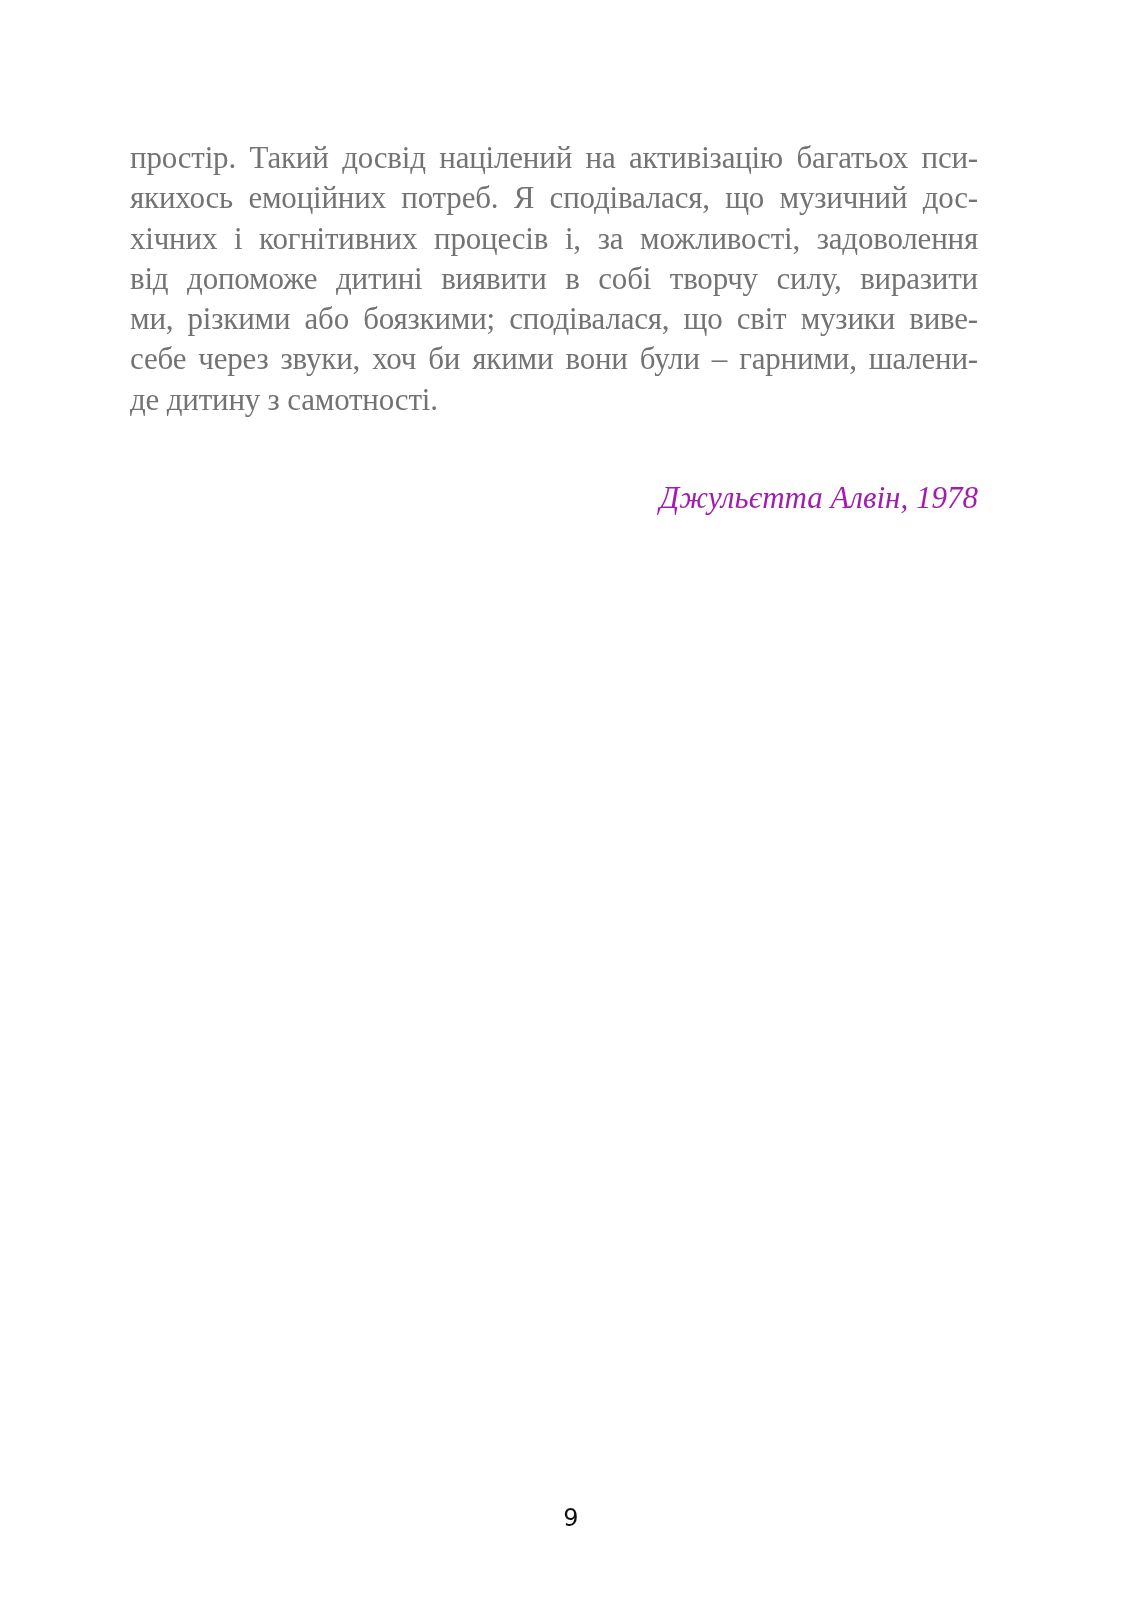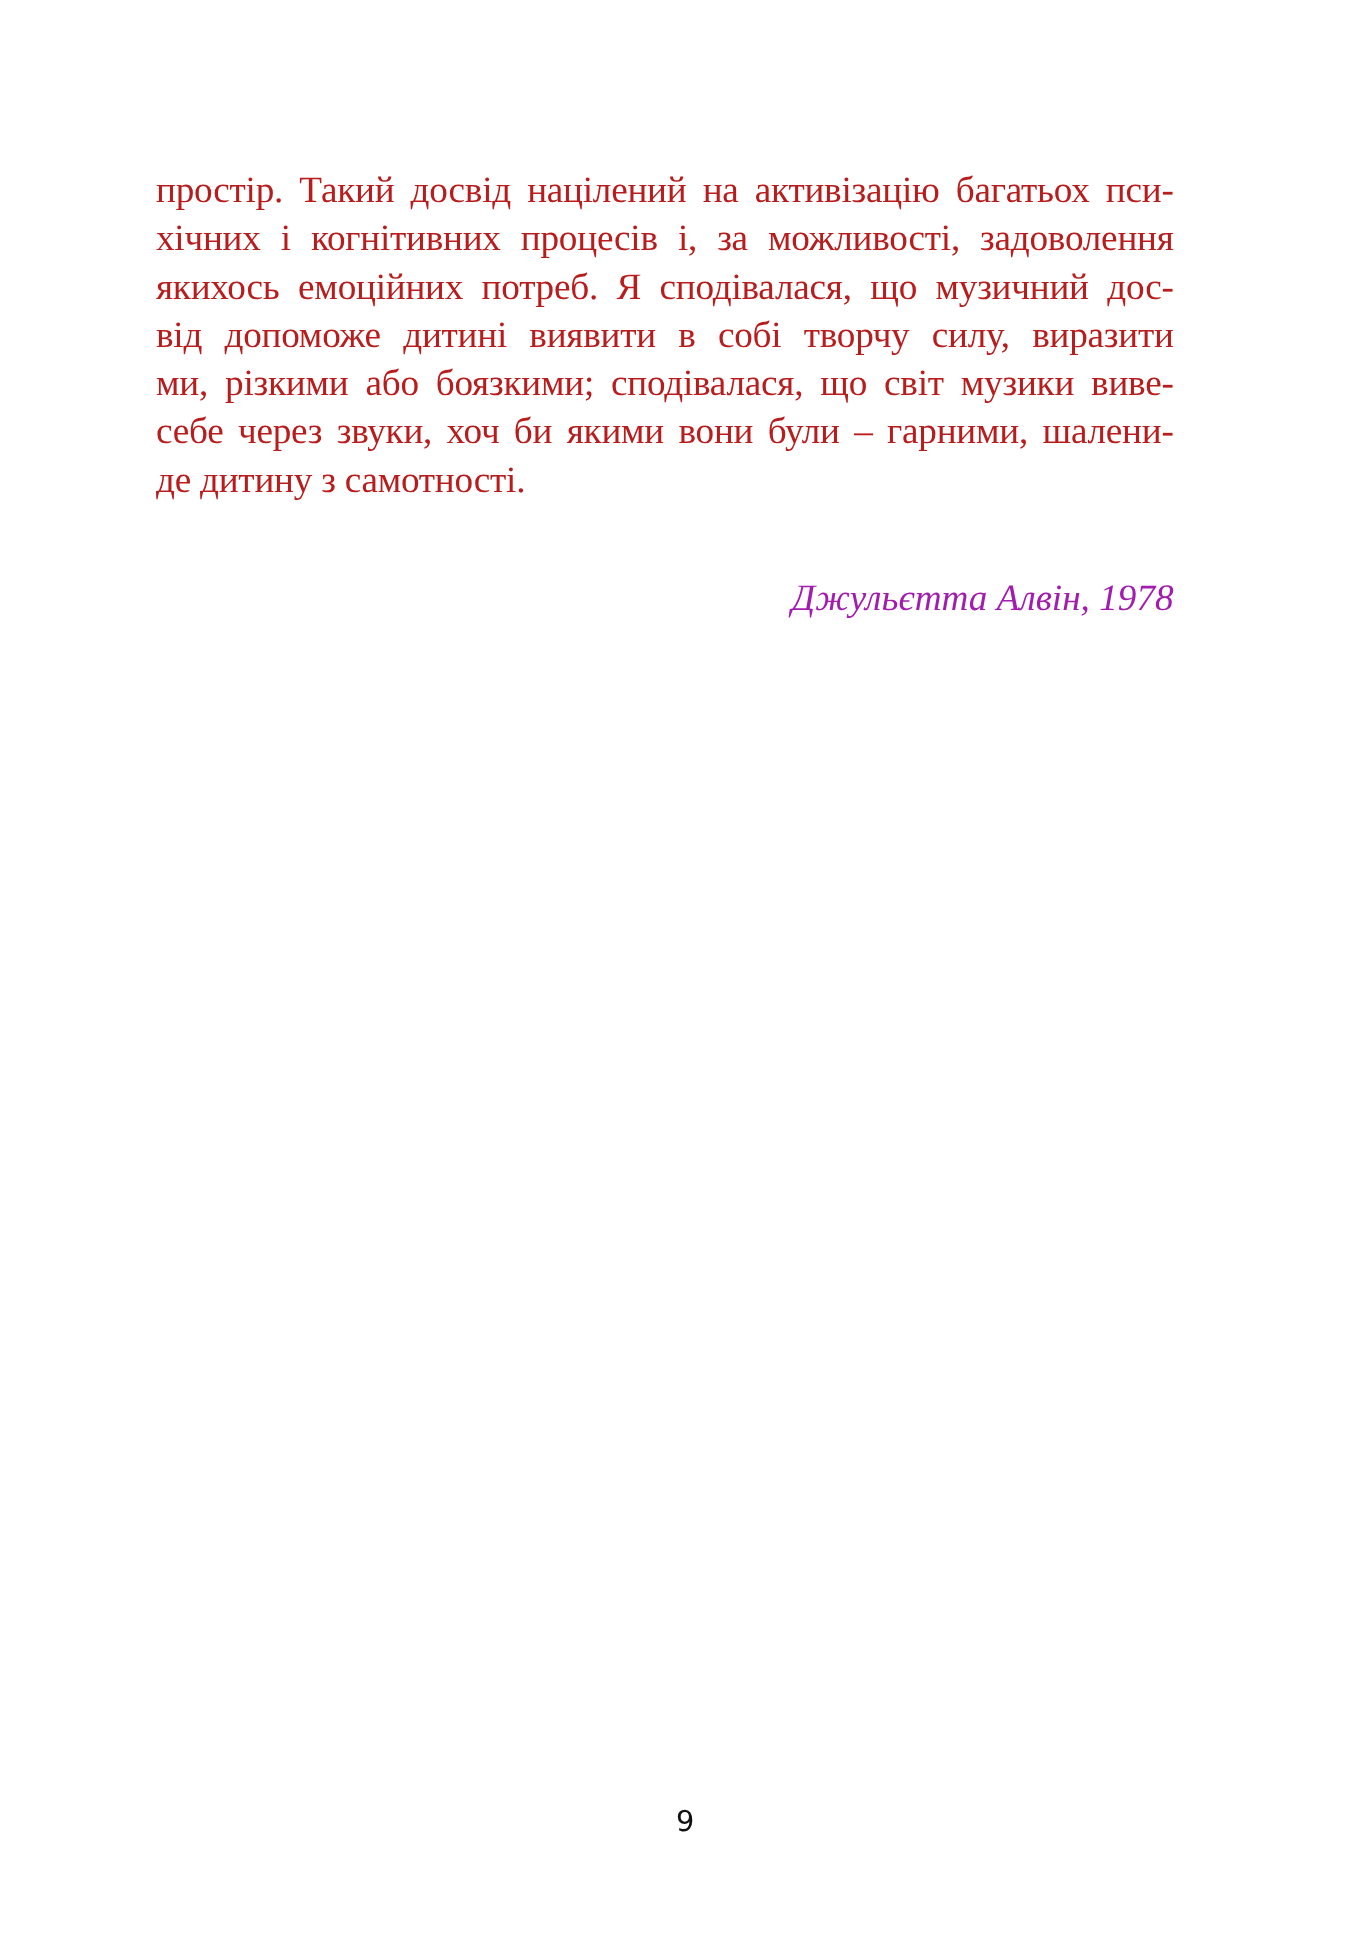--- a/index.html
+++ b/index.html
@@ -22,21 +22,21 @@
       background: #ffffff;
     }
     .body-text {
       position: absolute;
       left: 130px;
       top: 138px;
       width: 848px;
       font-family: "Liberation Serif", "DejaVu Serif", serif;
       font-size: 31px;
       line-height: 40.3px;
-      color: #b91c1c;
+      color: #737373;
       letter-spacing: -0.2px;
       word-spacing: 0px;
     }
     .line {
       display: block;
       white-space: nowrap;
       text-align: justify;
       text-align-last: justify;
       height: 40.3px;
     }
@@ -66,22 +66,22 @@
       color: #111111;
     }
   </style>
 </head>
 <body>
 
 <div class="page">
 
   <div class="body-text">
     <span class="line">простір. Такий досвід націлений на активізацію багатьох пси-</span>
+    <span class="line">якихось емоційних потреб. Я сподівалася, що музичний дос-</span>
     <span class="line">хічних і когнітивних процесів і, за можливості, задоволення</span>
-    <span class="line">якихось емоційних потреб. Я сподівалася, що музичний дос-</span>
     <span class="line">від допоможе дитині виявити в собі творчу силу, виразити</span>
     <span class="line">ми, різкими або боязкими; сподівалася, що світ музики виве-</span>
     <span class="line">себе через звуки, хоч би якими вони були – гарними, шалени-</span>
     <span class="line last">де дитину з самотності.</span>
   </div>
 
   <div class="attribution">Джульєтта Алвін, 1978</div>
 
   <div class="page-number">9</div>
 

